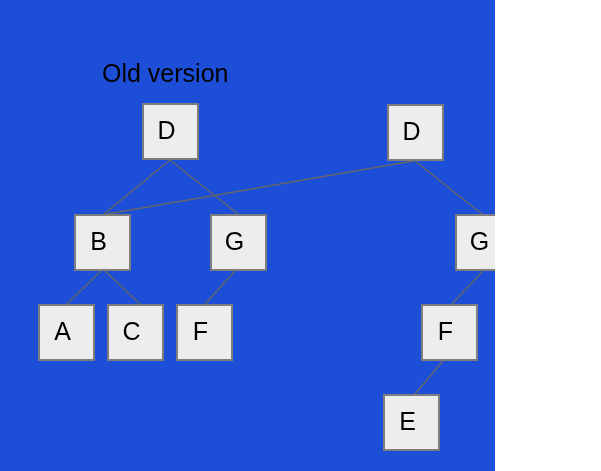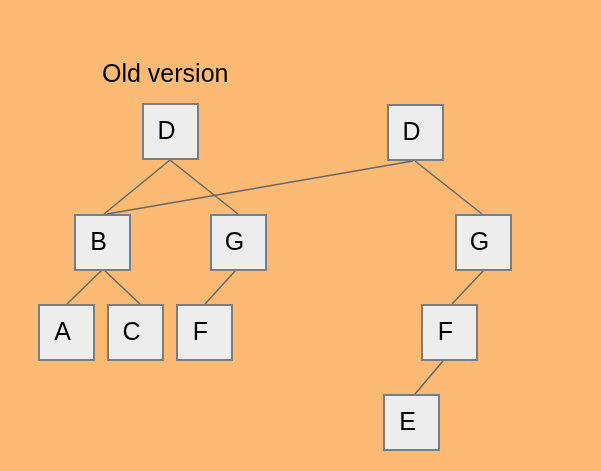--- a/index.html
+++ b/index.html
@@ -2,23 +2,23 @@
 <html><head>
 <meta charset="utf-8">
 <style>
   html, body {
     margin: 0;
     padding: 0;
     background: #ffffff;
   }
   .canvas {
     position: relative;
-    width: 601px;
+    width: 495px;
     height: 471px;
-    background: #fdba74;
+    background: #1d4ed8;
     font-family: "Liberation Sans", sans-serif;
     color: #000000;
     overflow: hidden;
   }
   .edges-svg {
     position: absolute;
     left: 0;
     top: 0;
     width: 601px;
     height: 471px;

